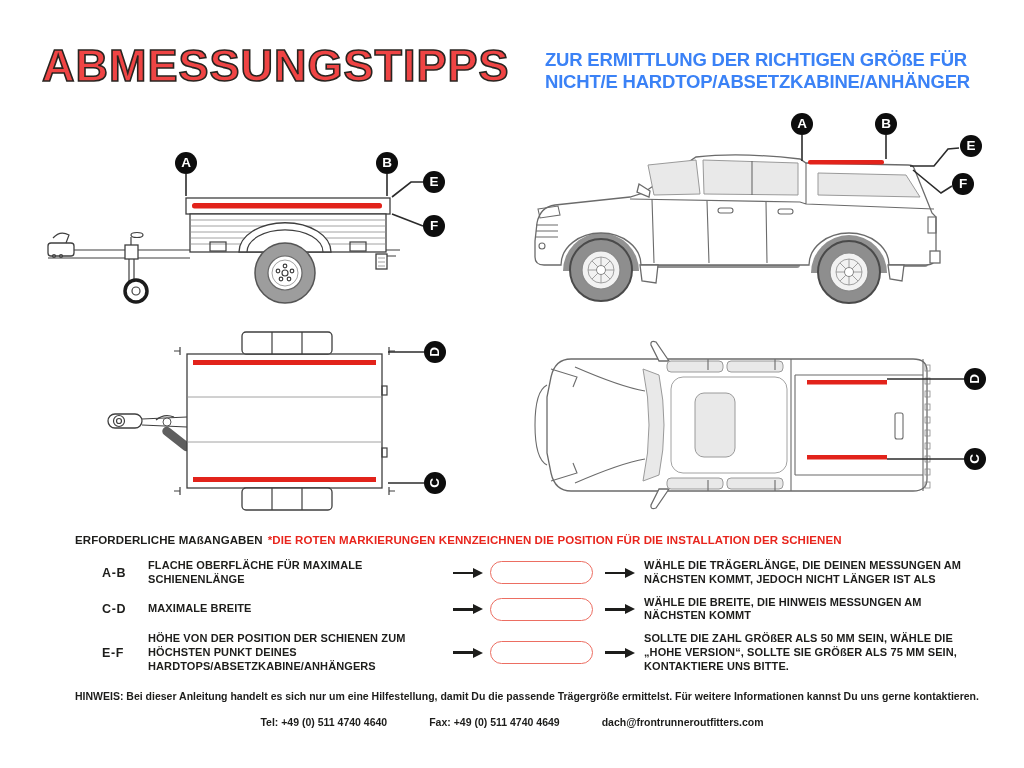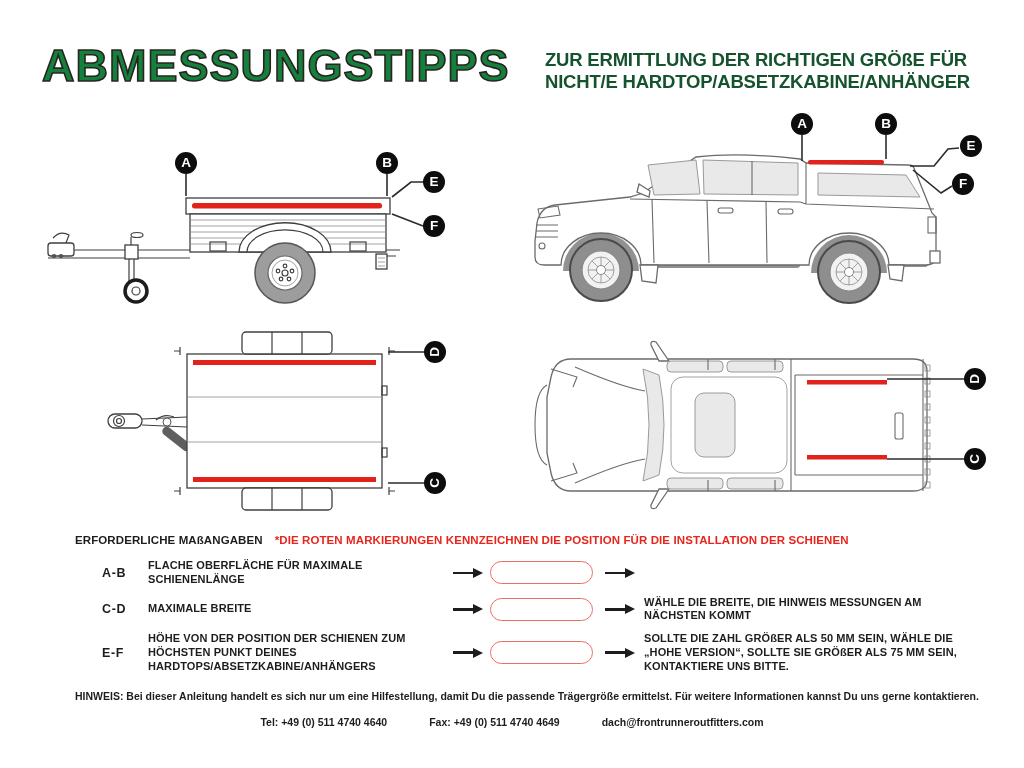--- a/index.html
+++ b/index.html
@@ -1,41 +1,41 @@
 <!DOCTYPE html>
 <html><head>
 <meta charset="utf-8">
 <style>
   html,body{margin:0;padding:0;background:#fff;}
   .page{position:relative;width:1024px;height:768px;background:#fff;overflow:hidden;
         font-family:"Liberation Sans",sans-serif;color:#1d1d1b;}
   
   .title{position:absolute;left:42px;top:40px;font-size:45px;font-weight:bold;
-         letter-spacing:1px;color:#15803d;-webkit-text-stroke:1.6px #282420;}
+         letter-spacing:1px;color:#ef4444;-webkit-text-stroke:1.6px #282420;}
   .subtitle{position:absolute;left:545px;top:49px;font-size:18.5px;font-weight:bold;
-            line-height:1.18;letter-spacing:-0.2px;color:#14532d;}
+            line-height:1.18;letter-spacing:-0.2px;color:#3b82f6;}
   
   .diagram{position:absolute;}
   .badge{position:absolute;width:22px;height:22px;border-radius:50%;background:#0d0d0d;
          color:#fff;display:flex;align-items:center;justify-content:center;
          font-size:13.5px;font-weight:bold;line-height:1;}
   .badge .rot{display:inline-block;transform:rotate(-90deg);}
   
   .t{stroke:#3f3f3f;fill:none;stroke-width:1.2;}
   .tf{stroke:#3f3f3f;fill:#fff;stroke-width:1.3;}
   .s{stroke:#6b6b6b;fill:none;stroke-width:1.1;}
   .sf{stroke:#6b6b6b;fill:#fff;stroke-width:1.3;}
   .thin{stroke:#8a8a8a;fill:none;stroke-width:0.8;}
   .w{fill:#e9e9e9;stroke:#9a9a9a;stroke-width:1;}
   .dk{fill:#919191;stroke:none;}
   .ld{stroke:#2b2b2b;fill:none;stroke-width:1.6;}
   .red{fill:#e2231b;stroke:none;}
   
   .measure{position:absolute;left:75px;top:534px;width:910px;}
-  .sec-head{display:flex;gap:12px;font-size:11.5px;font-weight:bold;letter-spacing:0.1px;}
+  .sec-head{display:flex;gap:5px;font-size:11.5px;font-weight:bold;letter-spacing:0.1px;}
   .sec-head .rednote{color:#e8251d;}
   .rows{margin-top:13px;margin-left:27px;}
   .mrow{display:grid;grid-template-columns:46px 298px 44px 106px 48px 340px;
         align-items:center;margin-bottom:9px;min-height:26px;}
   .code{font-size:12.5px;font-weight:bold;letter-spacing:0.6px;}
   .desc,.result{font-size:11px;font-weight:bold;line-height:1.25;letter-spacing:0.1px;}
   .pill{width:101px;height:21px;border:1.6px solid #ec6e62;border-radius:12px;background:#fff;
         font-size:11px;font-weight:bold;text-align:center;line-height:21px;}
   .arrow{position:relative;width:30px;height:10px;justify-self:center;}
   .arrow::before{content:"";position:absolute;left:0;top:3.8px;width:21px;height:2.8px;background:#1d1d1b;}
@@ -280,20 +280,21 @@
       <span class="rednote">*DIE ROTEN MARKIERUNGEN KENNZEICHNEN DIE POSITION FÜR DIE INSTALLATION DER SCHIENEN</span>
     </div>
     <div class="rows">
 
       <div class="mrow">
         <div class="code">A-B</div>
         <div class="desc">FLACHE OBERFLÄCHE FÜR MAXIMALE SCHIENENLÄNGE</div>
         <div class="arrow"></div>
         <div class="pill"></div>
         <div class="arrow"></div>
+        <div class="result">WÄHLE DIE TRÄGERLÄNGE, DIE DEINEN MESSUNGEN AM NÄCHSTEN KOMMT, JEDOCH NICHT LÄNGER IST ALS</div>
       </div>
 
       <div class="mrow">
         <div class="code">C-D</div>
         <div class="desc">MAXIMALE BREITE</div>
         <div class="arrow"></div>
         <div class="pill"></div>
         <div class="arrow"></div>
         <div class="result">WÄHLE DIE BREITE, DIE HINWEIS MESSUNGEN AM NÄCHSTEN KOMMT</div>
       </div>

